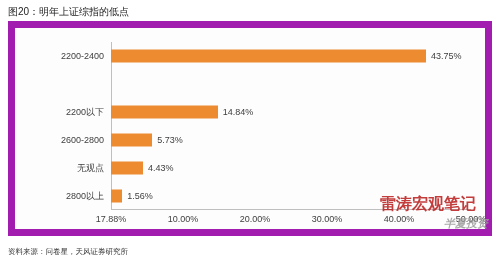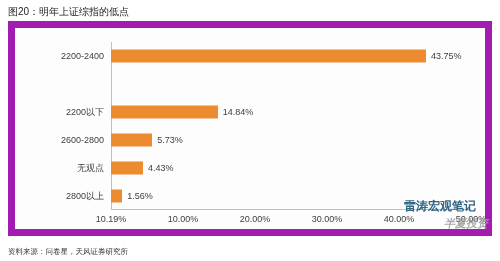--- a/index.html
+++ b/index.html
@@ -98,21 +98,21 @@
     white-space:nowrap;
   }
   .watermark{
     position:absolute;
     font-weight:bold;
     color:#c8a06a;
     opacity:.85;
     white-space:nowrap;
     pointer-events:none;
   }
-  .wm1{ right:24px; bottom:46px; font-size:12px; color:#0c4a6e;}
+  .wm1{ right:24px; bottom:46px; font-size:16px; color:#b91c1c;}
   .wm2{ right:12px; bottom:30px; font-size:11px; color:#9b9b9b;font-style:italic;}
 </style>
 </head>
 <body>
 
 <div class="caption">图20：明年上证综指的低点</div>
 
 <div class="chart-frame">
   <div class="plot">
     <div class="axis-left"></div>
@@ -138,21 +138,21 @@
           <div class="bar" style="width: 31.896px; background: rgb(237, 139, 49);"></div>
           <div class="val-label" style="left: 36.896px;">4.43%</div>
         </div>
         <div class="row" style="top: 140px;">
           <div class="cat-label">2800以上</div>
           <div class="bar" style="width: 11.232px; background: rgb(237, 139, 49);"></div>
           <div class="val-label" style="left: 16.232px;">1.56%</div>
         </div>
       </div>
     <div class="xticks">
-        <div class="xtick" style="left: 0px;">10.19%</div>
+        <div class="xtick" style="left: 0px;">17.88%</div>
         <div class="xtick" style="left: 72px;">10.00%</div>
         <div class="xtick" style="left: 144px;">20.00%</div>
         <div class="xtick" style="left: 216px;">30.00%</div>
         <div class="xtick" style="left: 288px;">40.00%</div>
         <div class="xtick" style="left: 360px;">50.00%</div>
       </div>
   </div>
 </div>
 
 <div class="watermark wm1">雷涛宏观笔记</div>

